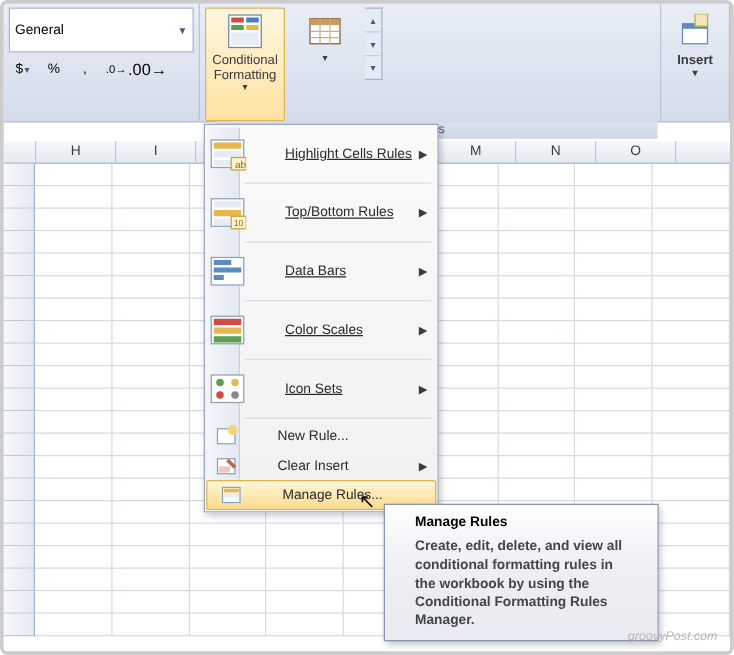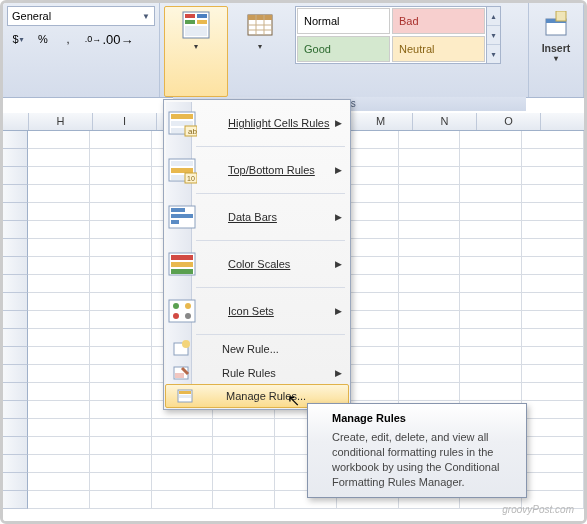--- a/index.html
+++ b/index.html
@@ -5,21 +5,21 @@
 * { margin: 0; padding: 0; box-sizing: border-box; font-family: "Segoe UI", Tahoma, sans-serif; }
 body { background: #fff; width: 587px; height: 524px; overflow: hidden; position: relative; border: 3px solid #ccc; border-radius: 6px; }
 
 .ribbon { background: linear-gradient(#e8edf5, #d4dceb); border-bottom: 1px solid #a9b8d1; height: 95px; display: flex; }
 .group { border-right: 1px solid #b8c5da; padding: 3px 4px 0 4px; display: flex; flex-direction: column; }
 .group-body { flex: 1; display: flex; }
 .group-label { font-size: 10px; text-align: center; color: #4a5a76; padding: 1px 0 2px; background: rgba(200,210,225,0.4); }
 
 .number-group { width: 157px; }
 .nf-row { display: flex; gap: 3px; margin-bottom: 3px; align-items: center;}
-.nf-select { flex: 1; height: 20px; border: 1px solid #a6b4cc; background: #fff; font-size: 11px; padding: 0 4px; display:flex; align-items:center; justify-content: space-between;}
+.nf-select { flex: 1; height: 36px; border: 1px solid #a6b4cc; background: #fff; font-size: 11px; padding: 0 4px; display:flex; align-items:center; justify-content: space-between;}
 .nf-small { width: 22px; height: 20px; border: 1px solid transparent; display: flex; align-items:center; justify-content:center; font-size: 11px;}
 .tiny-drop{font-size:8px; color:#4a5a76; margin-left:1px;}
 
 .styles-group { flex: 1; }
 .big-button { width: 64px; display: flex; flex-direction: column; align-items: center; padding: 2px 1px; border: 1px solid transparent; font-size: 10.5px; color: #3b3b3b; text-align: center; line-height: 1.1; cursor: default; }
 .big-button.active { background: linear-gradient(#fef7df,#fde2a1); border: 1px solid #e6b44c; border-radius: 2px; }
 .big-icon { width: 32px; height: 32px; margin-bottom: 2px; display:flex; align-items:center; justify-content:center;}
 .drop-ar{ font-size: 8px; }
 
 .style-gallery { border: 1px solid #a6b4cc; background: #fff; display: grid; grid-template-columns: 1fr 1fr; grid-template-rows: 1fr 1fr; width: 192px; height: 58px; margin-left:3px;}
@@ -51,21 +51,21 @@
 .dd-item .lbl { margin-left: 30px; color: #2a2a2a; }
 .dd-item .lbl.u { text-decoration: underline; text-decoration-color: #2a2a2a; }
 .dd-sub-arrow { position: absolute; right: 6px; font-size: 9px; color: #3b3b3b; }
 .dd-sep { height: 1px; background: #d7dce6; margin: 2px 3px 2px 30px; }
 .dd-item.hover { background: linear-gradient(#fef5d8,#fbdc8e); border: 1px solid #e0b24a; border-radius: 2px; margin:-1px; padding-left:8px; height:24px; }
 .dd-icon{ width:22px; height:22px; position:relative; z-index:1; display:flex; align-items:center; justify-content:center;}
 .dd-icon.big{ width:32px; height:32px; margin-left:-4px;}
 
 .tooltip { position: absolute; top: 400px; left: 304px; width: 220px; background: linear-gradient(#ffffff,#eef0f4 40%,#e7eaf0); border: 1px solid #8795ad; box-shadow: 2px 3px 6px rgba(0,0,0,0.25); padding: 8px 24px; font-size: 11px; }
 .tooltip .tt-title { font-weight: bold; margin-bottom: 6px; }
-.tooltip .tt-body { color: #454545; line-height: 1.35; }
+.tooltip .tt-body { color: #454545; line-height: 1.35; font-weight: bold; }
 
 .cursor { position: absolute; top: 388px; left: 284px; font-size: 16px; color: #000; z-index:10;}
 .watermark{ position:absolute; bottom:6px; right:10px; font-size:10px; color:#b8b8b8; font-style:italic;}
 </style>
 </head>
 <body>
 
 <div class="ribbon">
   <div class="group number-group">
     <div class="group-body" style="flex-direction:column;">
@@ -98,42 +98,37 @@
         <div class="big-icon">
           <svg width="30" height="30">
               <rect x="2" y="2" width="26" height="26" fill="#fff" stroke="#6f86a8"></rect>
               <rect x="4" y="4" width="10" height="4" fill="#d24a43"></rect>
               <rect x="16" y="4" width="10" height="4" fill="#4a7fc1"></rect>
               <rect x="4" y="10" width="10" height="4" fill="#5aa050"></rect>
               <rect x="16" y="10" width="10" height="4" fill="#e8b84e"></rect>
               <rect x="4" y="16" width="22" height="10" fill="#e6ecf4"></rect>
             </svg>
         </div>
+        <span>Conditional Formatting</span>
           <span class="drop-ar"> ▾</span>
       </div>
       <div class="big-button">
         <div class="big-icon">
           <svg width="30" height="30">
               <rect x="3" y="5" width="24" height="20" fill="#fff" stroke="#7b6343"></rect>
               <rect x="3" y="5" width="24" height="5" fill="#c89b5a"></rect>
               <line x1="11" y1="5" x2="11" y2="25" stroke="#c9b089"></line>
               <line x1="19" y1="5" x2="19" y2="25" stroke="#c9b089"></line>
               <line x1="3" y1="15" x2="27" y2="15" stroke="#c9b089"></line>
               <line x1="3" y1="20" x2="27" y2="20" stroke="#c9b089"></line>
             </svg>
         </div>
           <span class="drop-ar"> ▾</span>
       </div>
       <div style="display:flex;">
-        <div class="style-gallery">
-          <div class="style-cell c-normal">Normal</div>
-          <div class="style-cell c-bad">Bad</div>
-          <div class="style-cell c-good">Good</div>
-          <div class="style-cell c-neutral">Neutral</div>
-        </div>
         <div class="gal-more">
           <div>▴</div>
           <div>▾</div>
           <div>▾</div>
         </div>
       </div>
     </div>
   </div>
 
   <div class="group cells-group">
@@ -504,21 +499,21 @@
     <span class="lbl">New Rule...</span>
   </div>
   <div class="dd-item small">
     <div class="dd-icon">
         <svg width="18" height="18">
           <rect x="2" y="3" width="14" height="12" fill="#fff" stroke="#8ba0bd"></rect>
           <rect x="3" y="9" width="9" height="5" fill="#f1c6c0"></rect>
           <path d="M10 4 L16 10" stroke="#b56a4a" stroke-width="3"></path>
         </svg>
       </div>
-    <span class="lbl">Rule Rules</span>
+    <span class="lbl">Clear Insert</span>
     <span class="dd-sub-arrow">▶</span>
   </div>
   <div class="dd-item small hover">
     <div class="dd-icon">
         <svg width="18" height="18">
           <rect x="2" y="3" width="14" height="12" fill="#fff" stroke="#8ba0bd"></rect>
           <rect x="3" y="4" width="12" height="3" fill="#e8b84e"></rect>
           <rect x="3" y="8" width="12" height="3" fill="#e6ecf4"></rect>
         </svg>
       </div>

